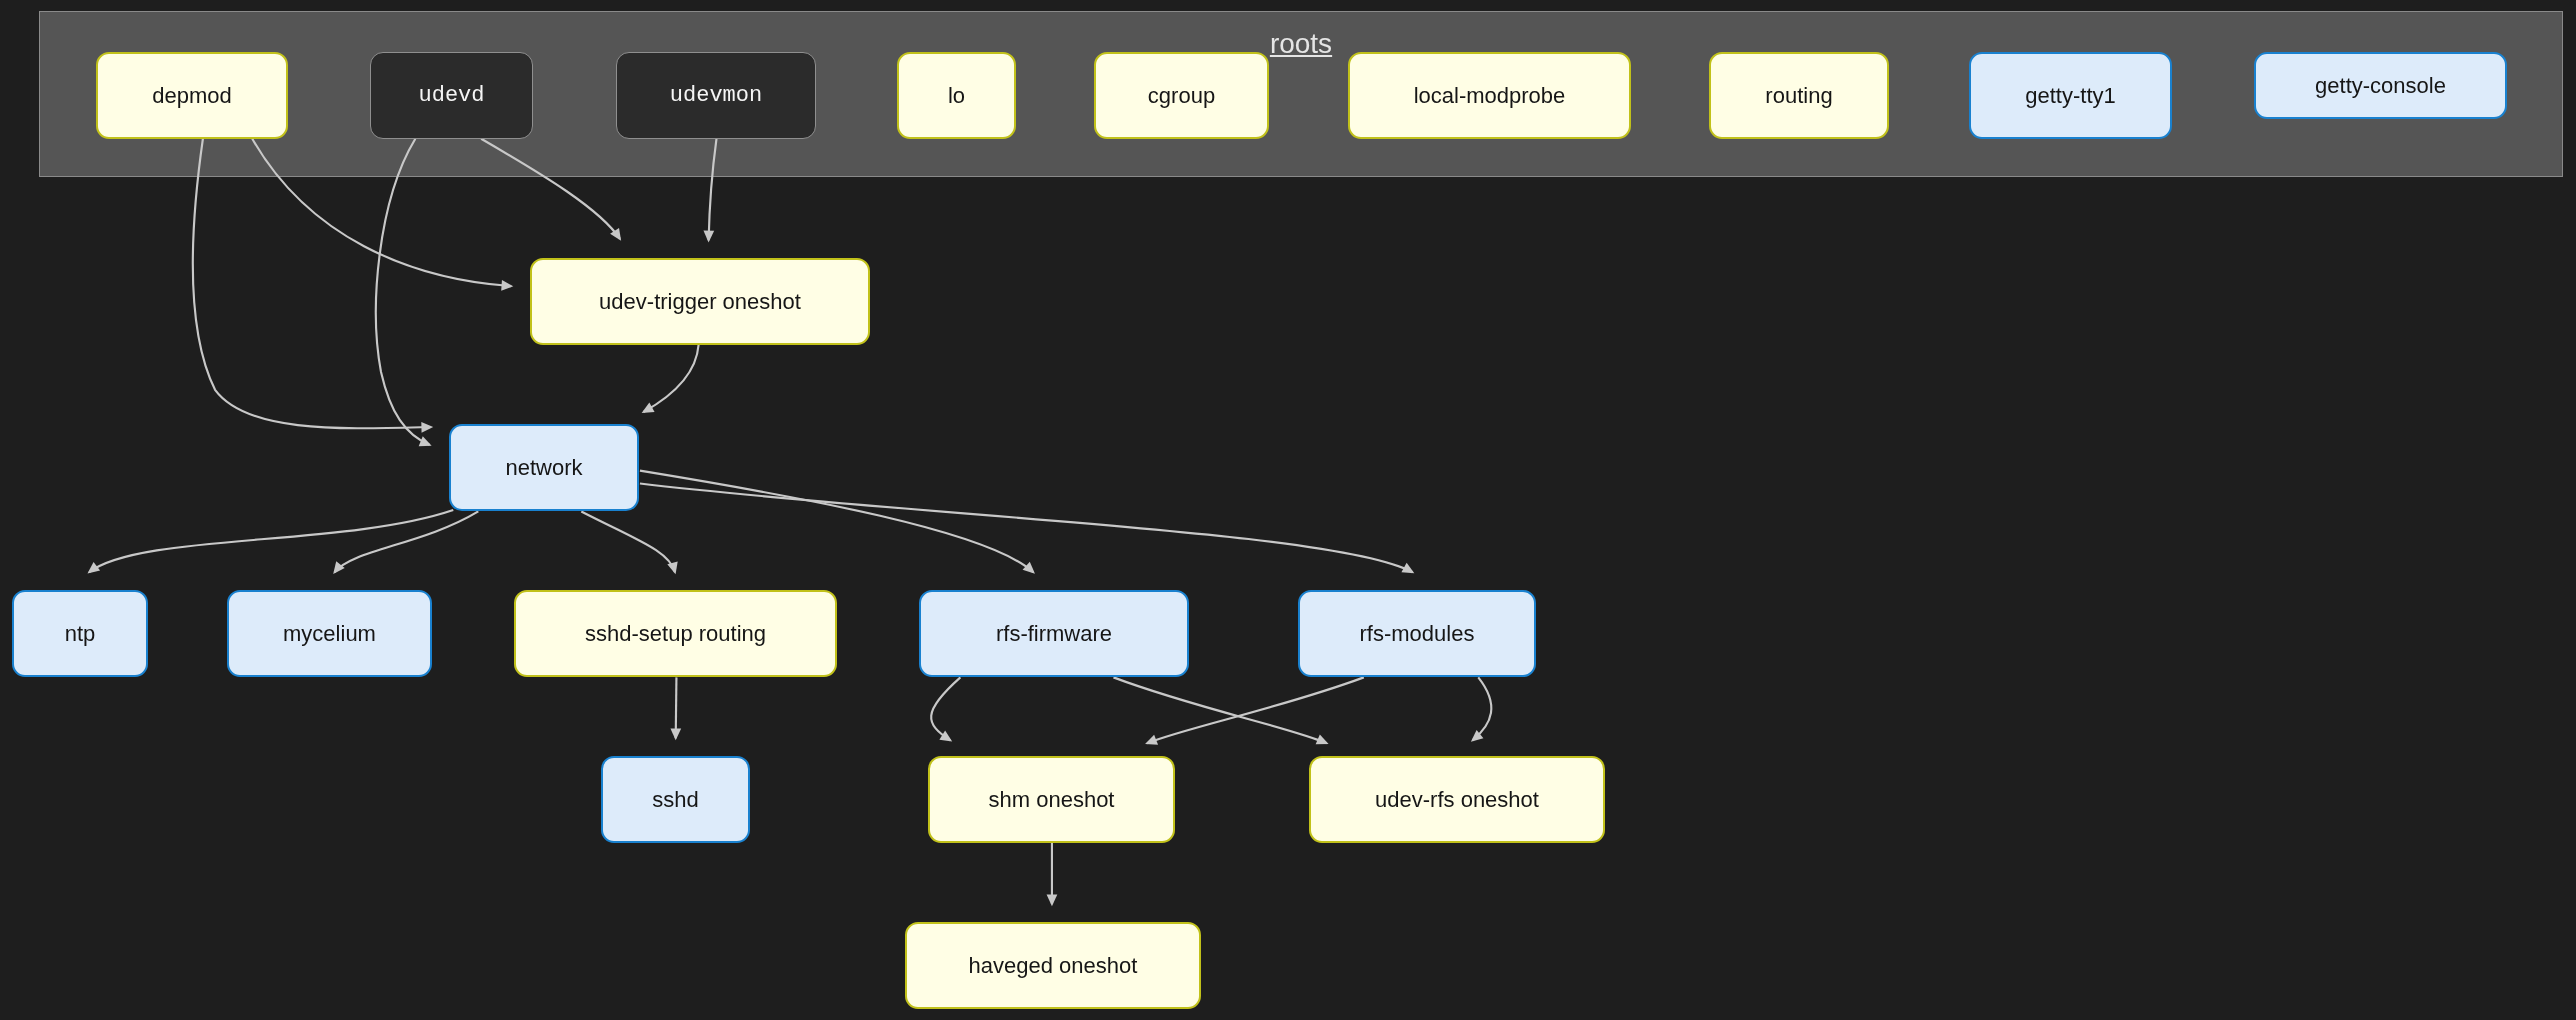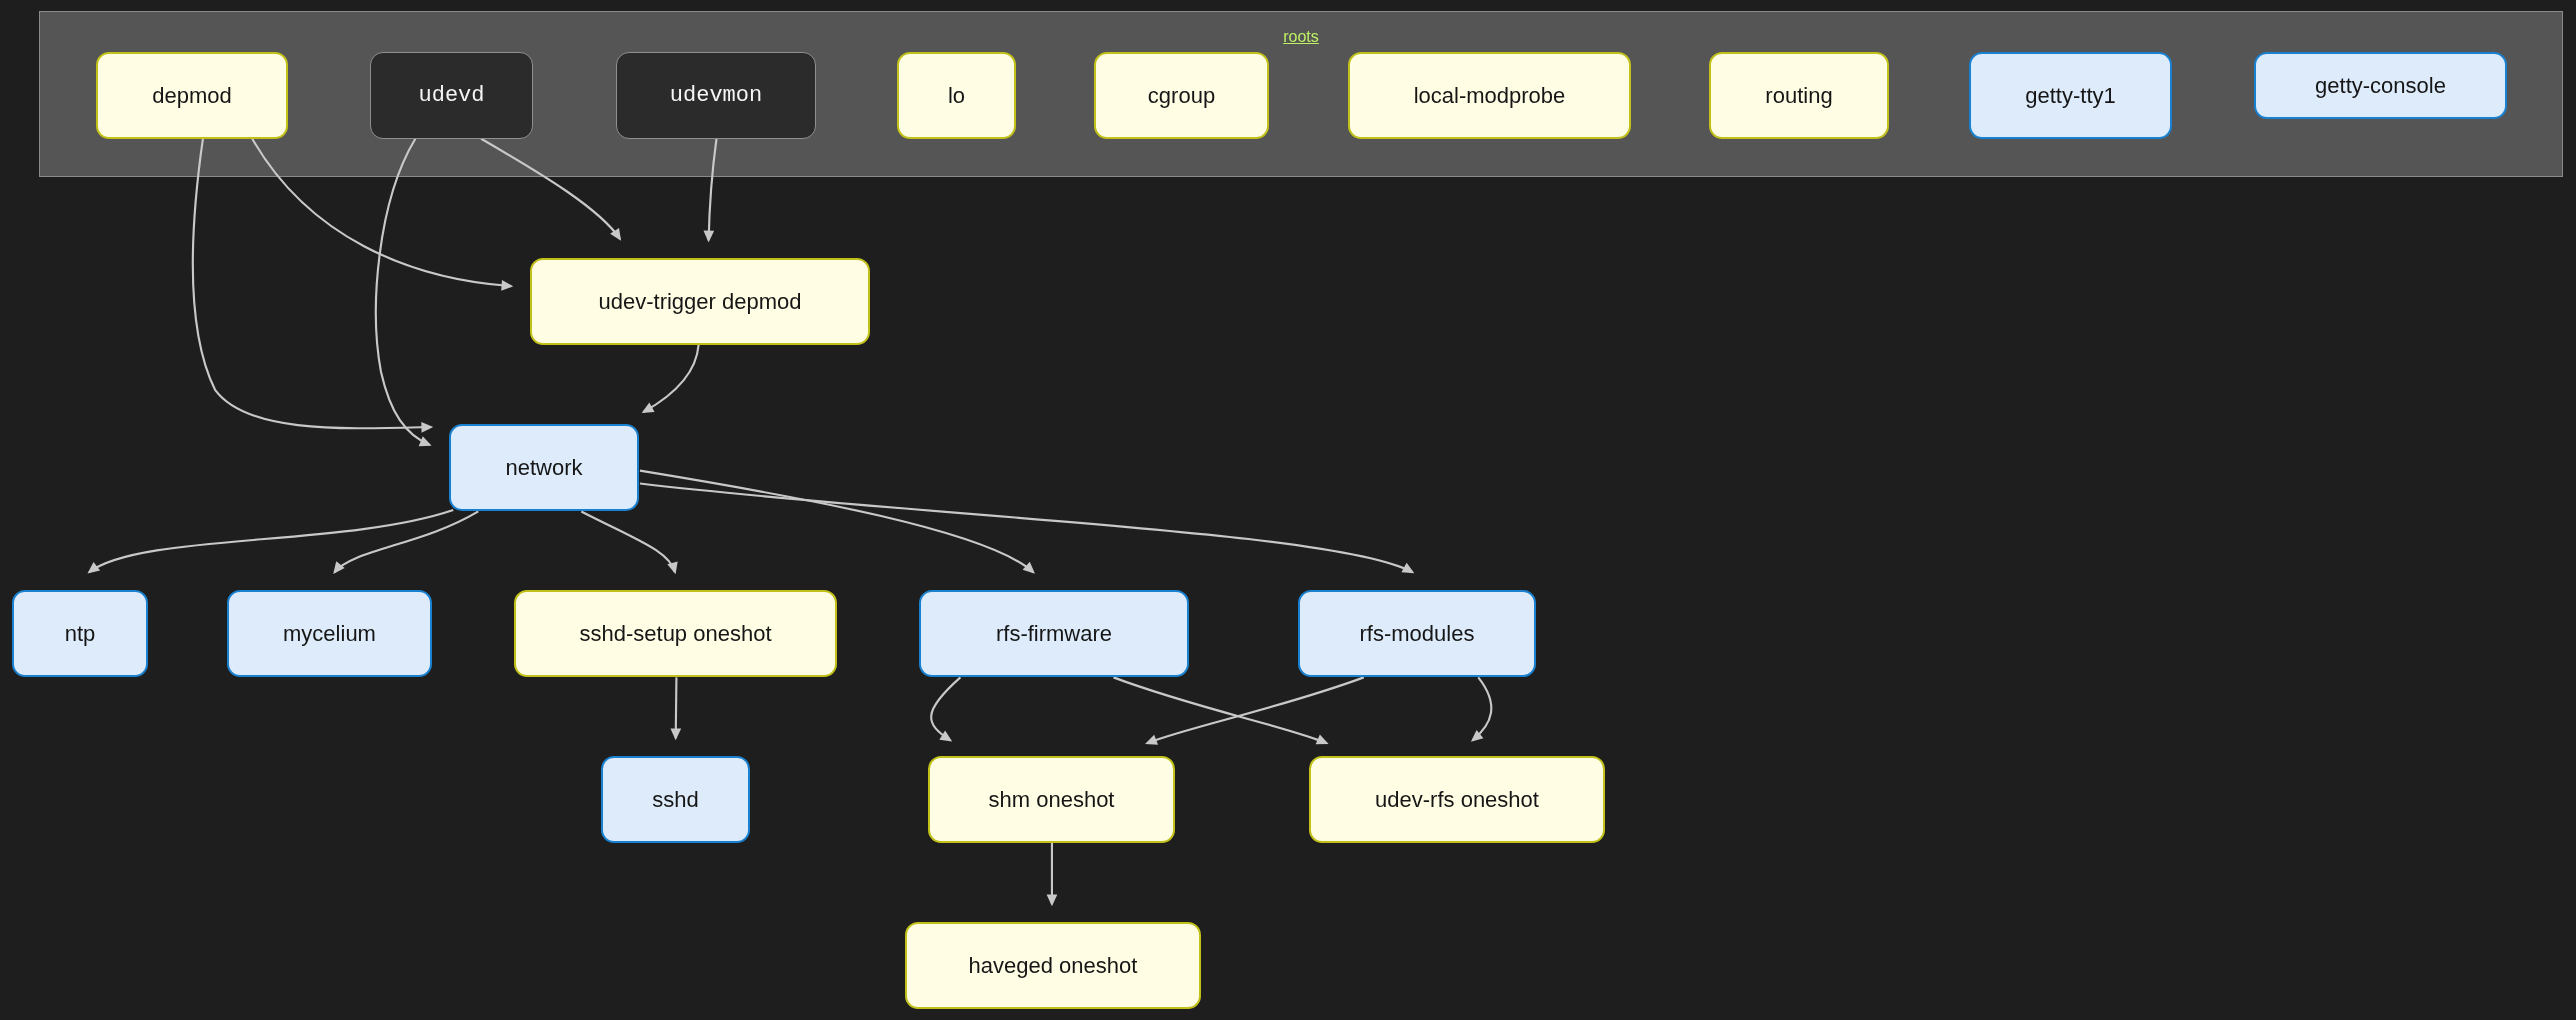--- a/index.html
+++ b/index.html
@@ -14,22 +14,22 @@
     position:absolute;
     box-sizing:border-box;
     background:#555555;
     border:1.4px solid #8a8a8a;
   }
   #cluster-label{
     position:absolute;
     width:100%;
     top:15.7px;
     text-align:center;
-    font-size:16px;
-    color:#bef264;
+    font-size:28px;
+    color:#e5e5e5;
     text-decoration:underline;
   }
   #edges-svg{position:absolute;left:0;top:0;width:2576px;height:1020px;}
   #edges-svg path.edge{
     fill:none;
     stroke:#c8c8c8;
     stroke-width:3px;
   }
   .node{
     position:absolute;
@@ -104,33 +104,33 @@
       <div class="node yellow" style="left: 1709px; top: 52px; width: 180px; height: 87px;">
         <span>routing</span>
       </div>
       <div class="node blue" style="left: 1969px; top: 52px; width: 203px; height: 87px;">
         <span>getty-tty1</span>
       </div>
       <div class="node blue" style="left: 2254px; top: 52px; width: 253px; height: 67px;">
         <span>getty-console</span>
       </div>
       <div class="node yellow" style="left: 530px; top: 258px; width: 340px; height: 87px;">
-        <span>udev-trigger depmod</span>
+        <span>udev-trigger oneshot</span>
       </div>
       <div class="node blue" style="left: 449px; top: 424px; width: 190px; height: 87px;">
         <span>network</span>
       </div>
       <div class="node blue" style="left: 12px; top: 590px; width: 136px; height: 87px;">
         <span>ntp</span>
       </div>
       <div class="node blue" style="left: 227px; top: 590px; width: 205px; height: 87px;">
         <span>mycelium</span>
       </div>
       <div class="node yellow" style="left: 514px; top: 590px; width: 323px; height: 87px;">
-        <span>sshd-setup oneshot</span>
+        <span>sshd-setup routing</span>
       </div>
       <div class="node blue" style="left: 919px; top: 590px; width: 270px; height: 87px;">
         <span>rfs-firmware</span>
       </div>
       <div class="node blue" style="left: 1298px; top: 590px; width: 238px; height: 87px;">
         <span>rfs-modules</span>
       </div>
       <div class="node blue" style="left: 601px; top: 756px; width: 149px; height: 87px;">
         <span>sshd</span>
       </div>

